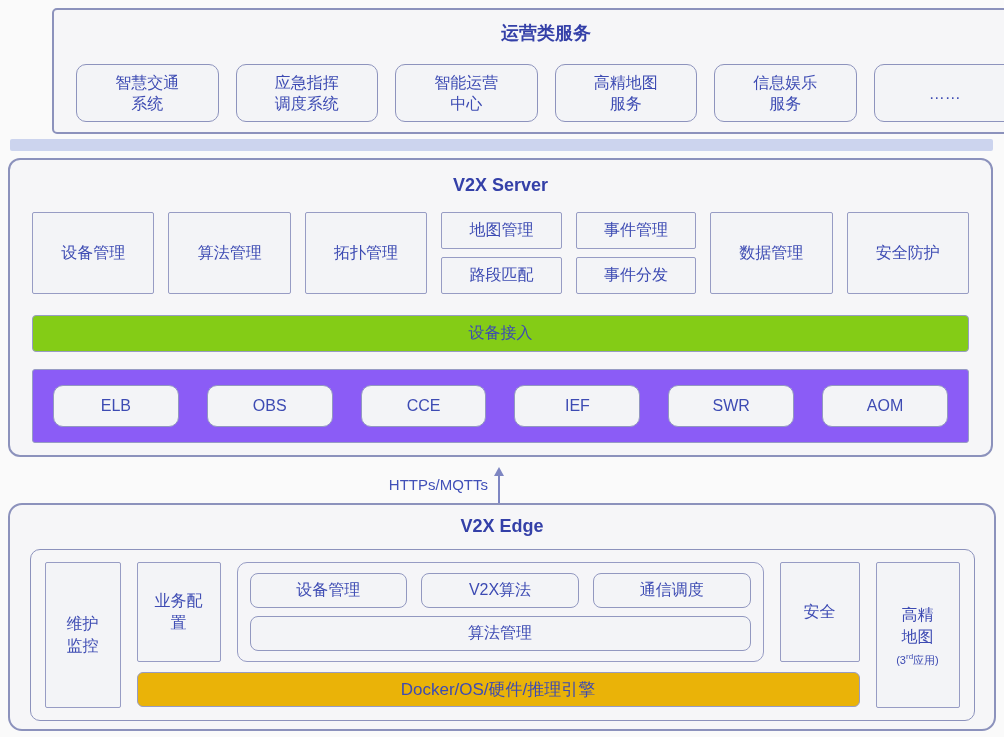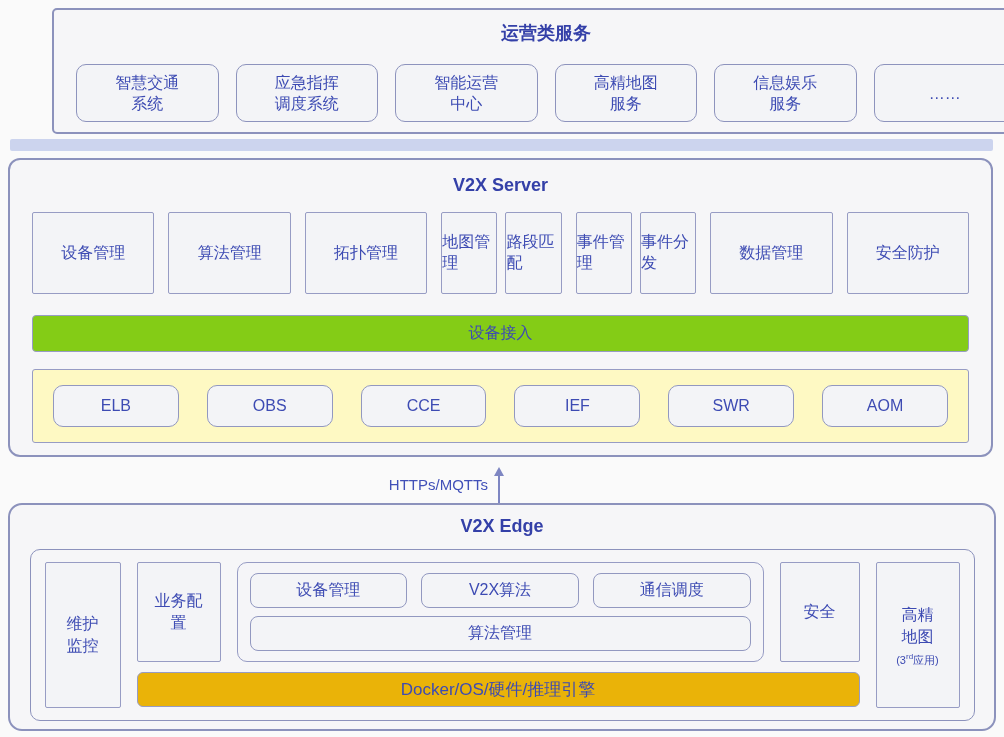--- a/index.html
+++ b/index.html
@@ -36,39 +36,39 @@
     display:flex; align-items:center; justify-content:center;
     font-size:16px; line-height:21px; text-align:center;
   }
 
   
   .separator { position:absolute; left:10px; top:139px; width:983px; height:12px; background:#ccd4ee; border-radius:2px; }
 
   
   .server-sec { position:absolute; left:8px; top:158px; width:985px; height:299px; border-radius:12px; padding:12px 22px 12px 22px; }
   .mod-row { display:flex; gap:14px; margin-top:14px; height:82px; }
-  .mod-col { flex:1; display:flex; flex-direction:row; gap:8px; }
+  .mod-col { flex:1; display:flex; flex-direction:column; gap:8px; }
   .mod-box {
     flex:1;
     border:1.5px solid #979cc4; border-radius:2px;
     background:#f3f4f7;
     display:flex; align-items:center; justify-content:center;
     font-size:16px;
   }
   .wide-bar {
     margin-top:21px; height:37px;
     border:1.5px solid #979cc4; border-radius:4px;
     background:#84cc16;
     display:flex; align-items:center; justify-content:center;
     font-size:16px;
   }
   .cloud-wrap {
     margin-top:17px; height:74px;
     border:1.5px solid #979cc4; border-radius:3px;
-    background:#fef9c3;
+    background:#8b5cf6;
     display:flex; align-items:center; gap:28px;
     padding:0 20px;
   }
   .cloud-box {
     flex:1; height:42px;
     border:1.5px solid #9298c0; border-radius:10px;
     background:#f3f4f7;
     display:flex; align-items:center; justify-content:center;
     font-size:16px;
   }

